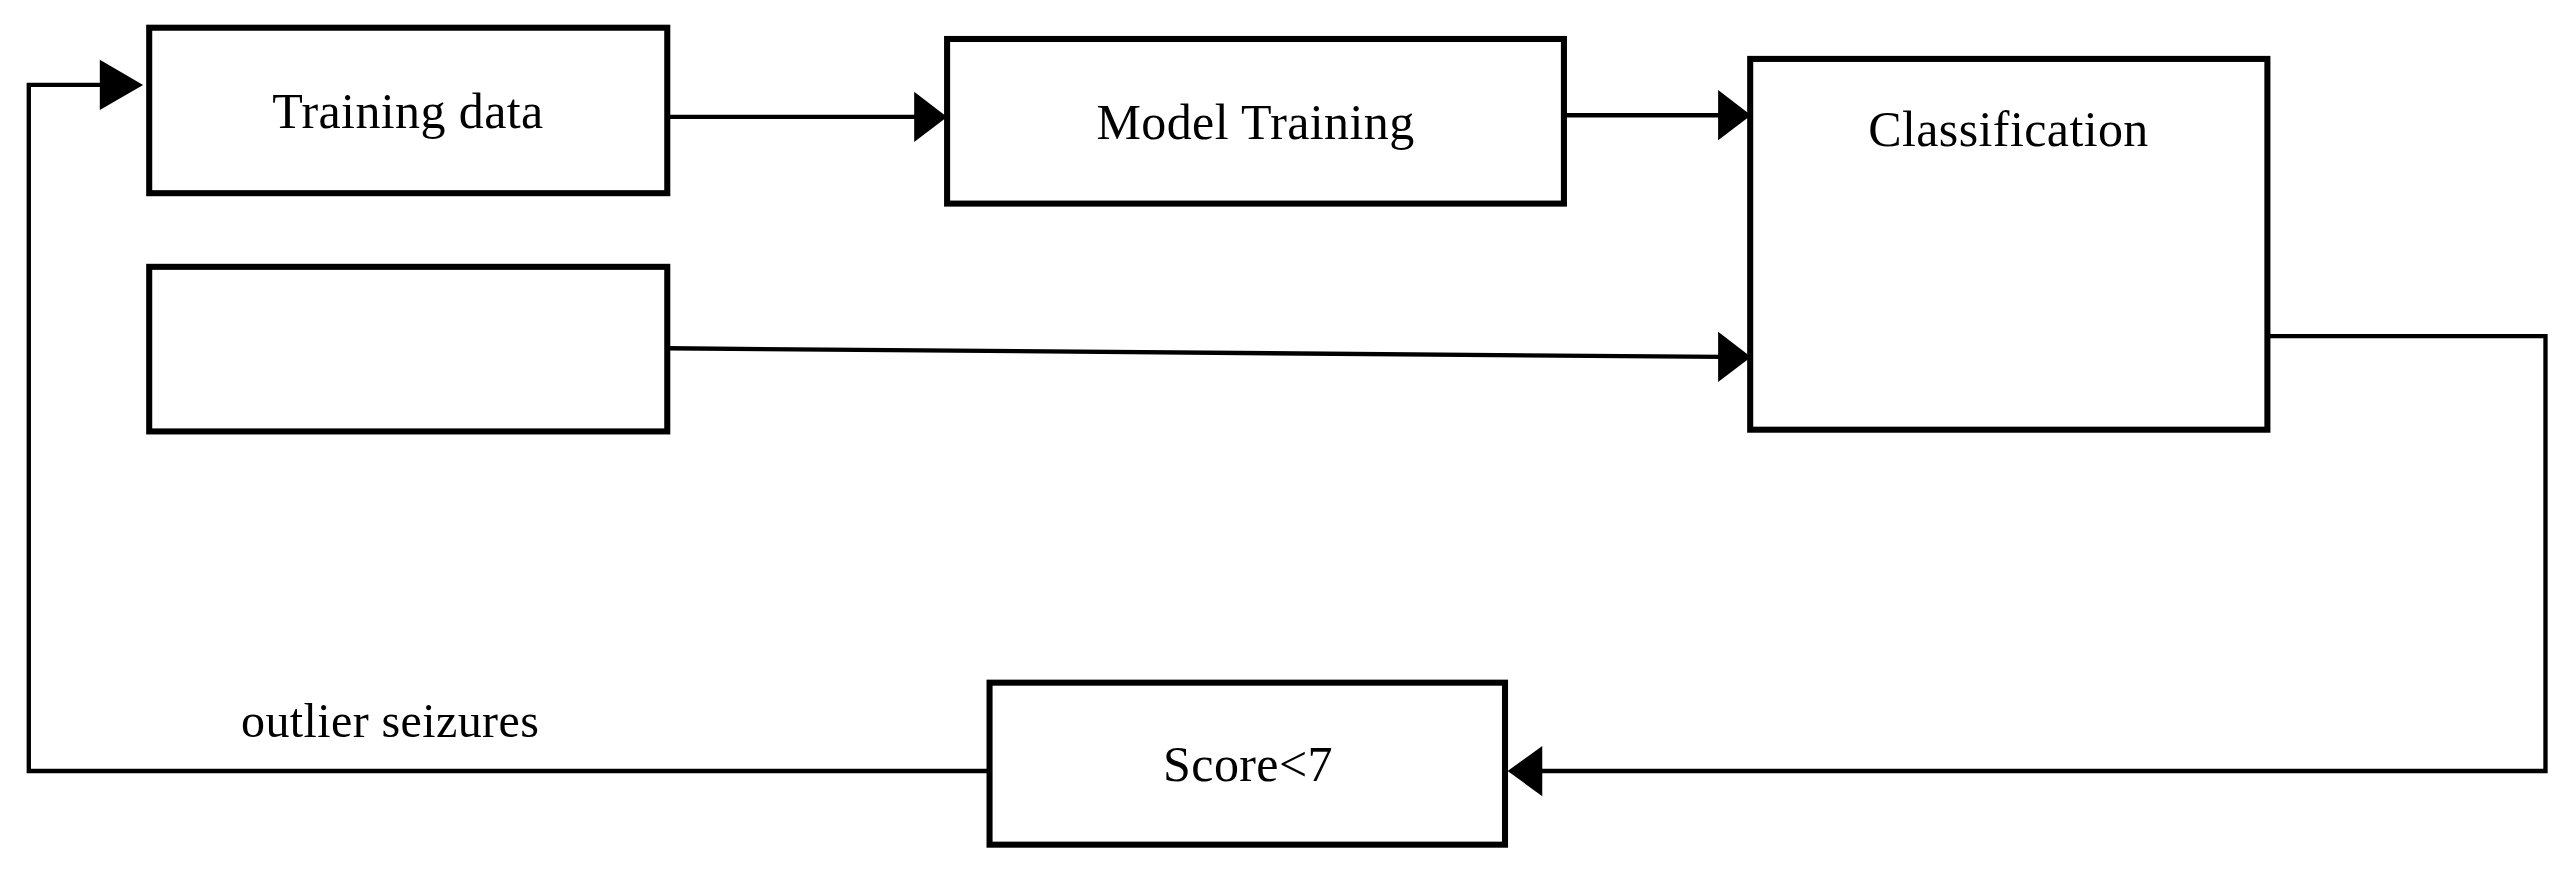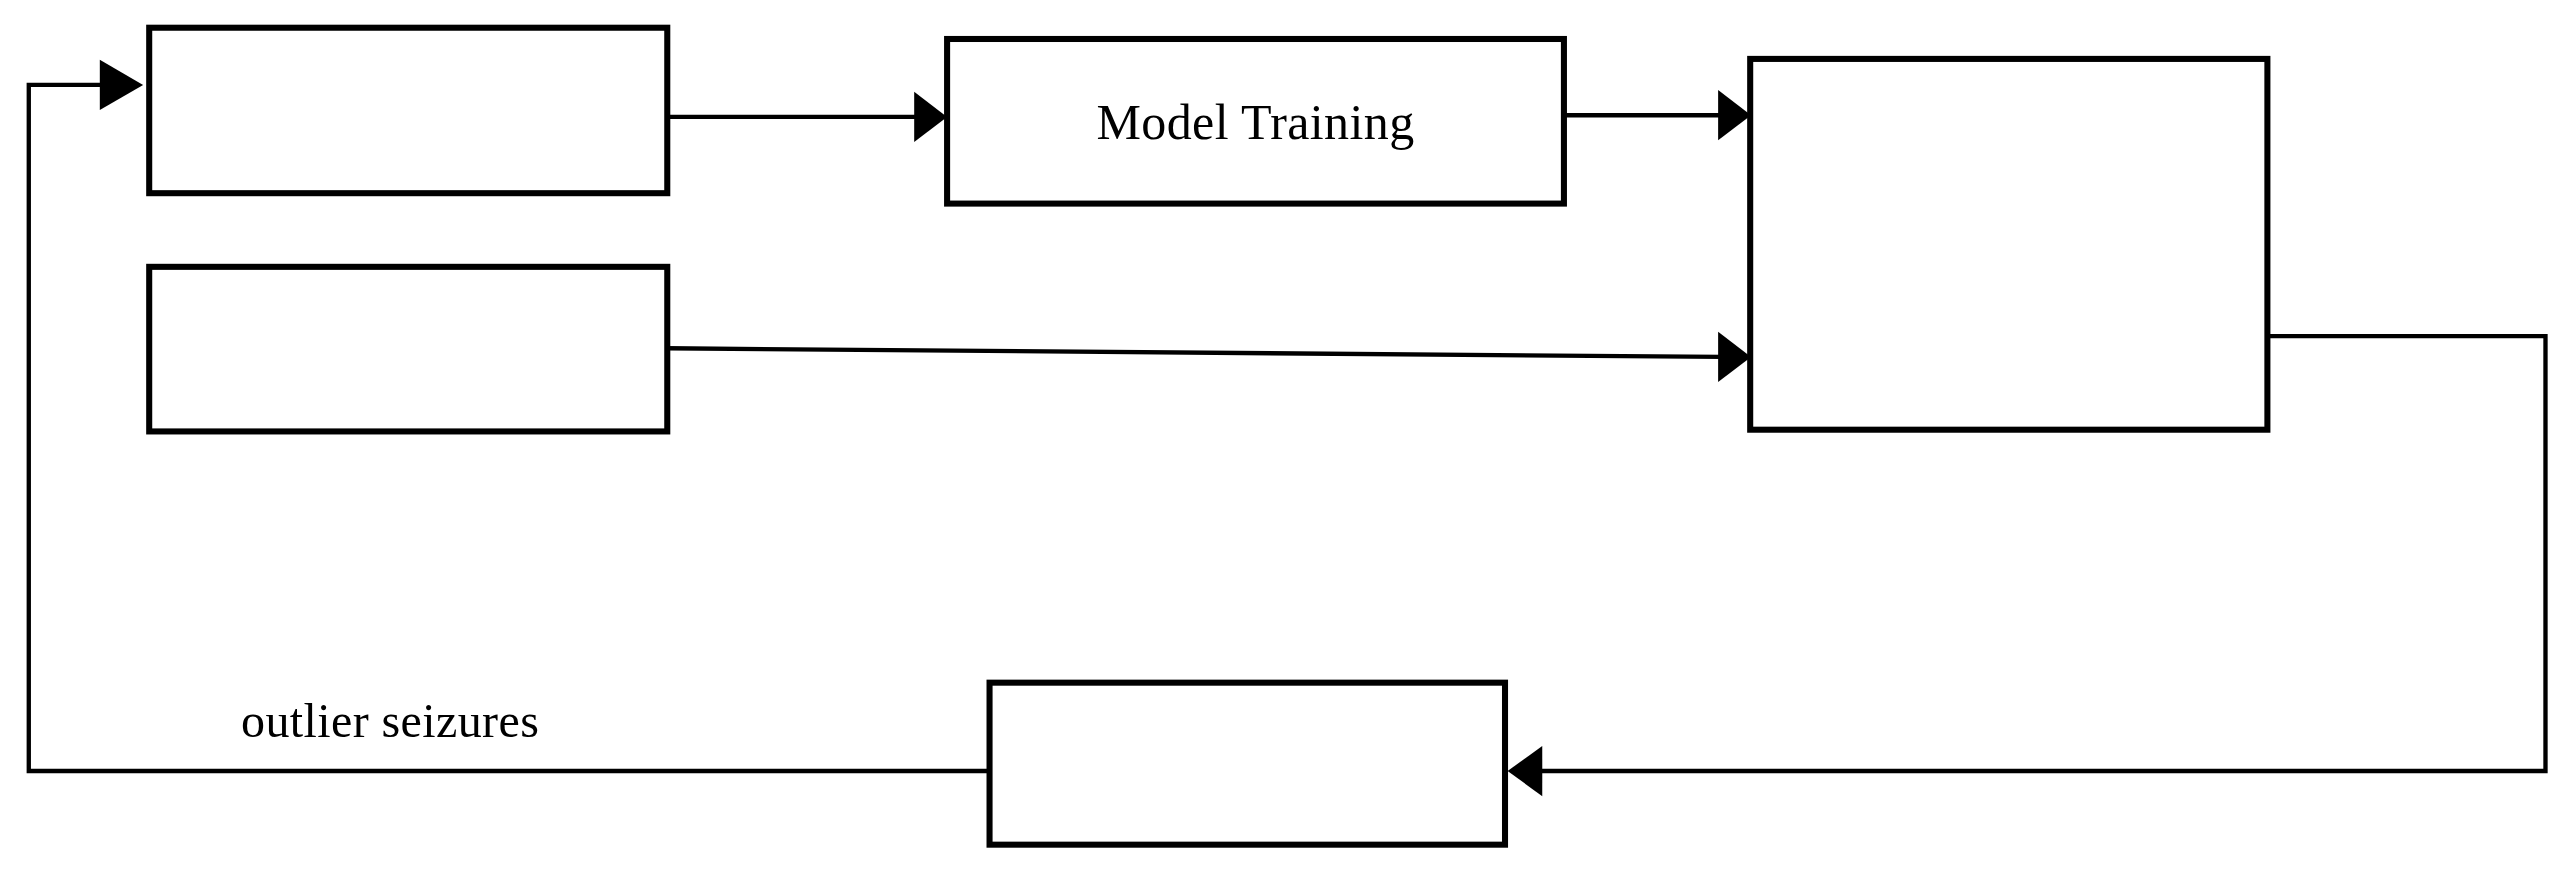--- a/index.html
+++ b/index.html
@@ -80,25 +80,28 @@
       <path d="M 2617 388 L 2938 388 L 2938 890 L 1775 890" fill="none" stroke="#000000" stroke-width="5"></path>
       <polygon points="1780,861 1740,890 1780,919"></polygon>
     </g>
 
     <g>
       <path d="M 1142 890 L 33 890 L 33 98 L 120 98" fill="none" stroke="#000000" stroke-width="5"></path>
       <polygon points="115,69 165,98 115,127"></polygon>
     </g>
   </svg>
 
+  <div class="node-label" style="left:149px; top:28px; width:518px; height:165px; font-size:50px;">Training data</div>
 
   <div class="node-label" style="left:947px; top:39px; width:617px; height:165px; font-size:50px;">Model Training</div>
 
+  <div class="node-label" style="left:1750px; top:59px; width:517px; height:139px; font-size:50px;">Classification</div>
 
 
+  <div class="node-label" style="left:990px; top:683px; width:516px; height:162px; font-size:50px;">Score&lt;7</div>
 
   <div class="edge-label" style="left:241px; top:693px; font-size:48px;">outlier seizures</div>
 
   <div class="box-hit" style="left:149px; top:28px; width:518px; height:165px;"></div>
   <div class="box-hit" style="left:947px; top:39px; width:617px; height:165px;"></div>
   <div class="box-hit" style="left:1750px; top:59px; width:517px; height:371px;"></div>
   <div class="box-hit" style="left:149px; top:267px; width:518px; height:165px;"></div>
   <div class="box-hit" style="left:990px; top:683px; width:516px; height:162px;"></div>
 
 </div>

